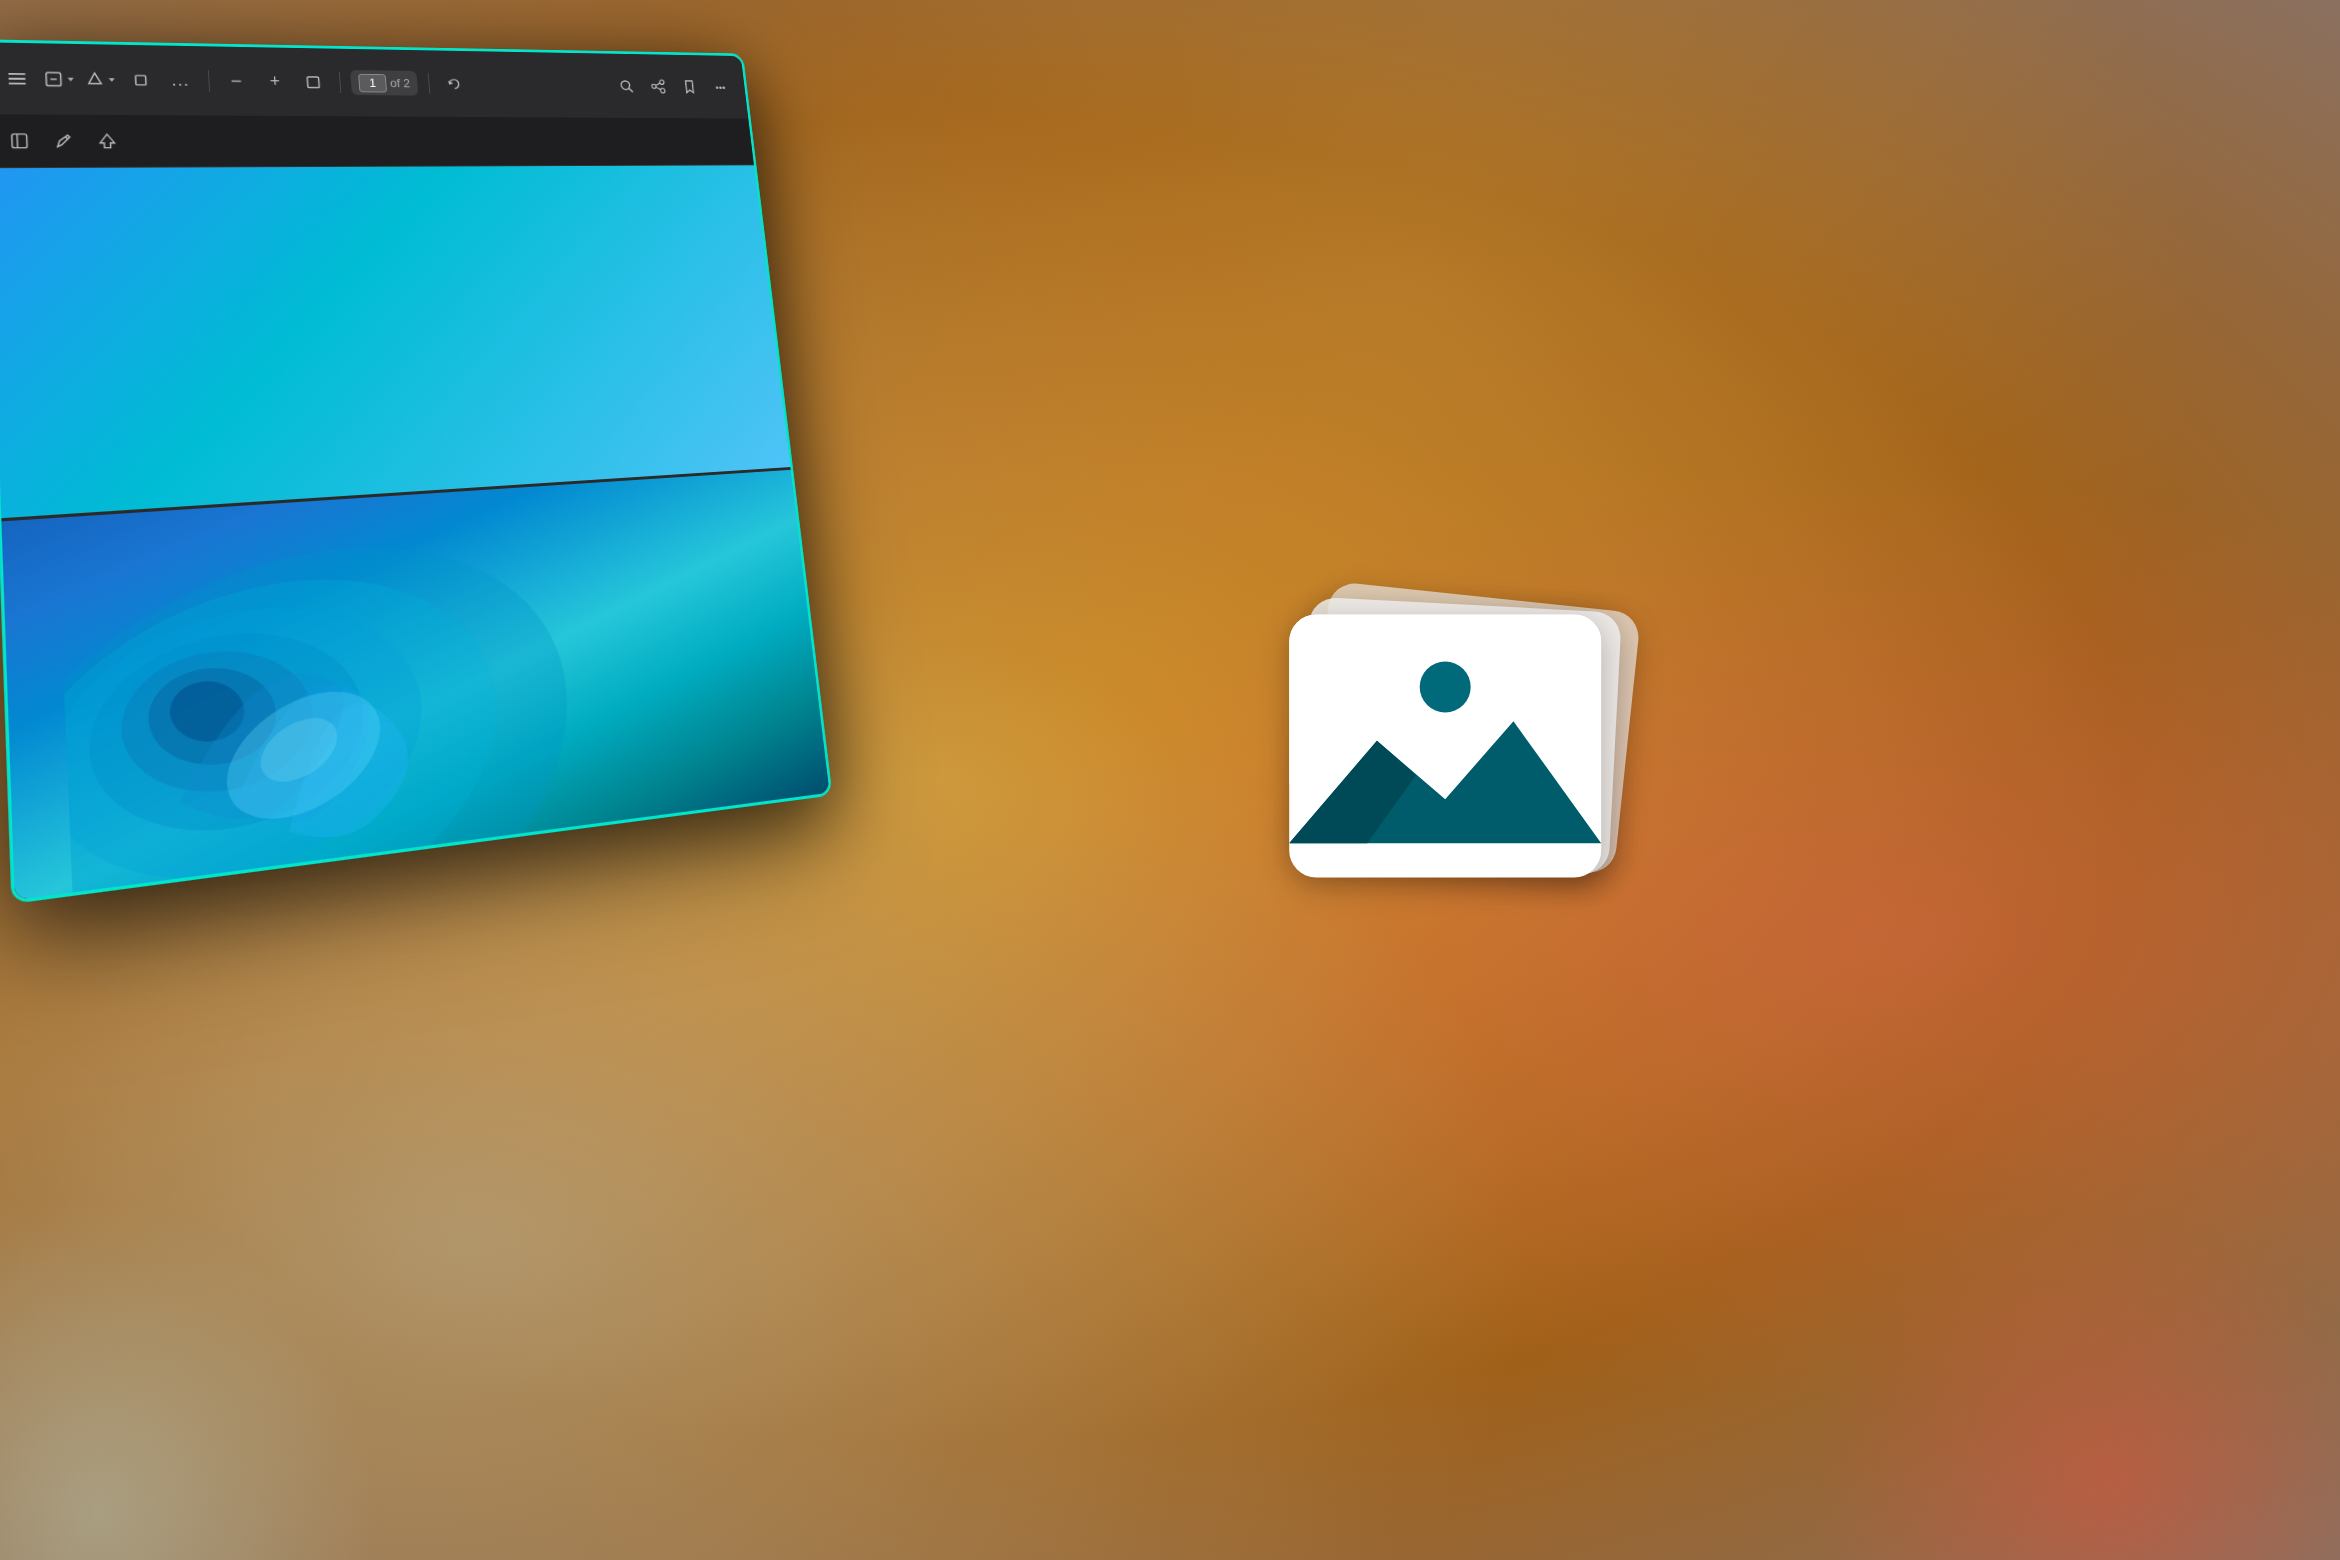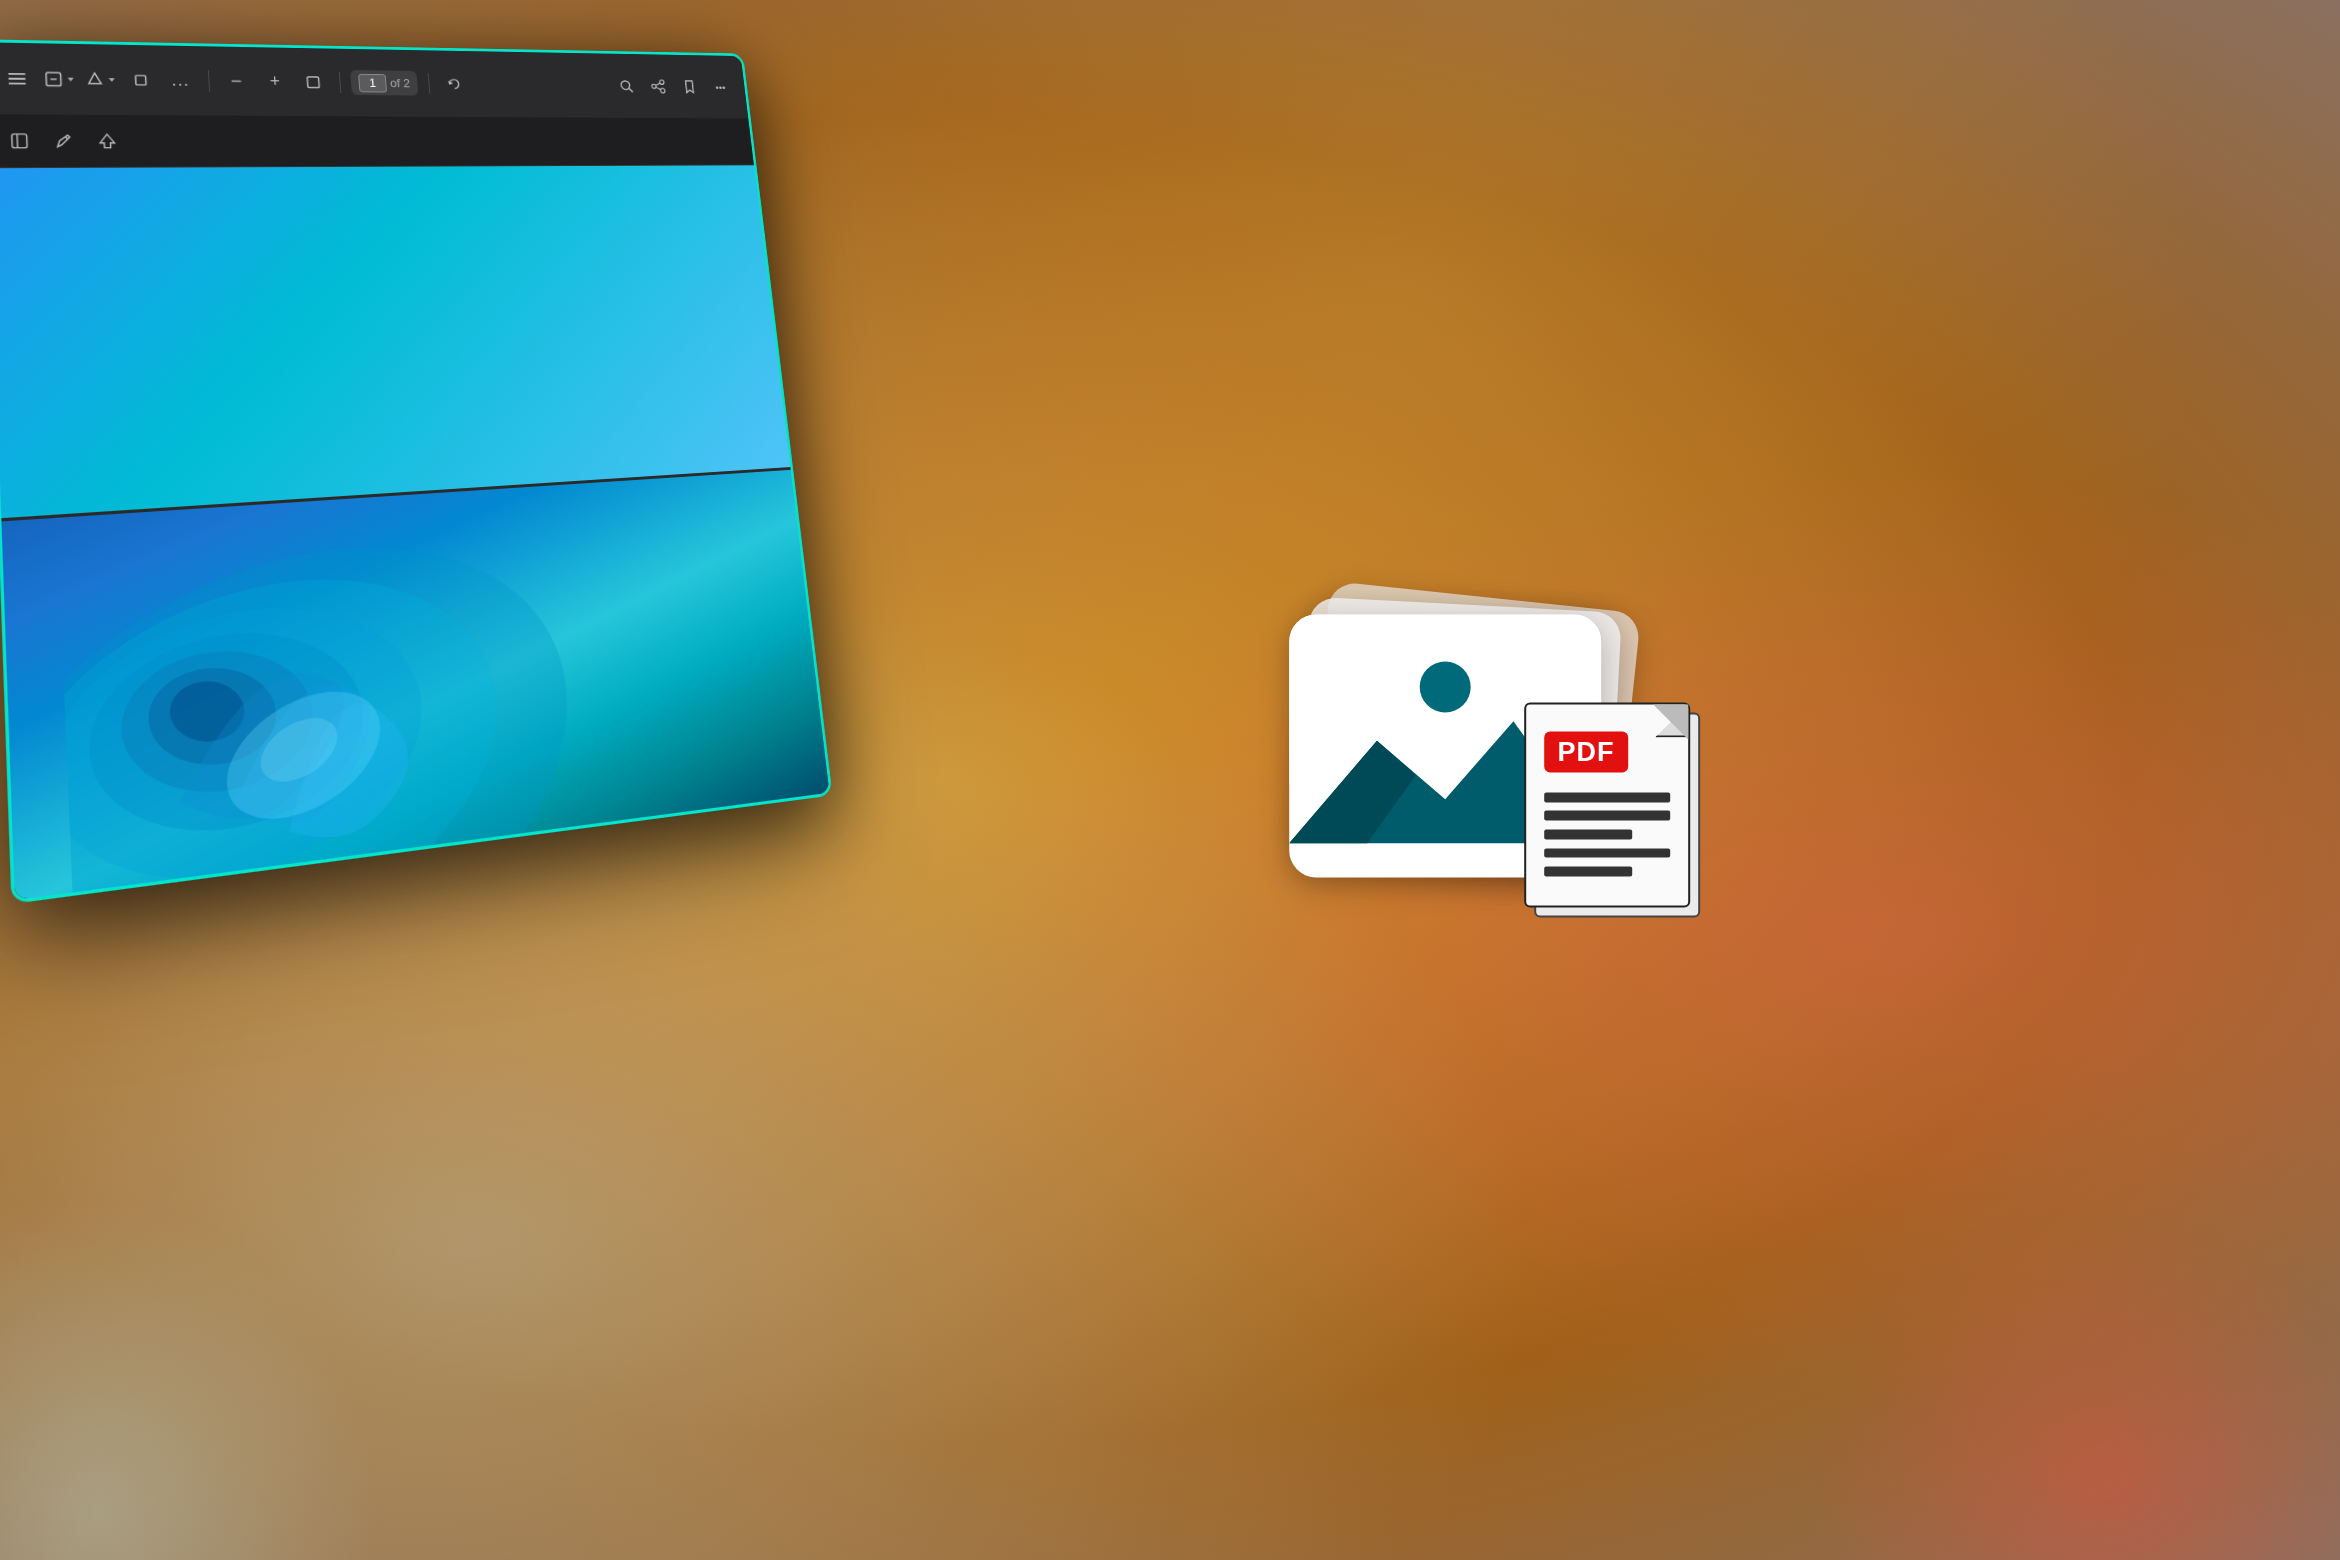--- a/index.html
+++ b/index.html
@@ -502,35 +502,15 @@
     <div class="photo-card photo-card-front">
       <div class="photo-inner-bg"></div>
       <div class="photo-circle"></div>
 
       <svg class="photo-mountain" viewBox="0 0 320 180">
         <polygon points="0,175 90,70 160,130 230,50 320,175" fill="#005c6b"></polygon>
         <polygon points="0,175 90,70 130,105 80,175" fill="#004a57"></polygon>
       </svg>
     </div>
 
-    <div class="pdf-doc-icon">
-
-      <div class="doc-page doc-page-back"></div>
-
-      <div class="doc-page doc-page-front">
-
-        <div style="position:absolute; top:0; right:0; width:0; height:0; border-style:solid; border-width:0 35px 35px 0; border-color:transparent #bbb transparent transparent; z-index:2;"></div>
-        <div style="position:absolute; top:0; right:0; width:33px; height:33px; background:#ddd; clip-path: polygon(100% 0, 100% 100%, 0 100%); z-index:1; border-left:2.4px solid #222; border-bottom:2.4px solid #222;"></div>
-
-        <div class="pdf-badge">PDF</div>
-
-        <div class="doc-lines">
-          <div class="doc-line"></div>
-          <div class="doc-line"></div>
-          <div class="doc-line doc-line-short"></div>
-          <div class="doc-line"></div>
-          <div class="doc-line doc-line-short"></div>
-        </div>
-      </div>
-    </div>
   </div>
 </div>
 
 
 </body></html>

